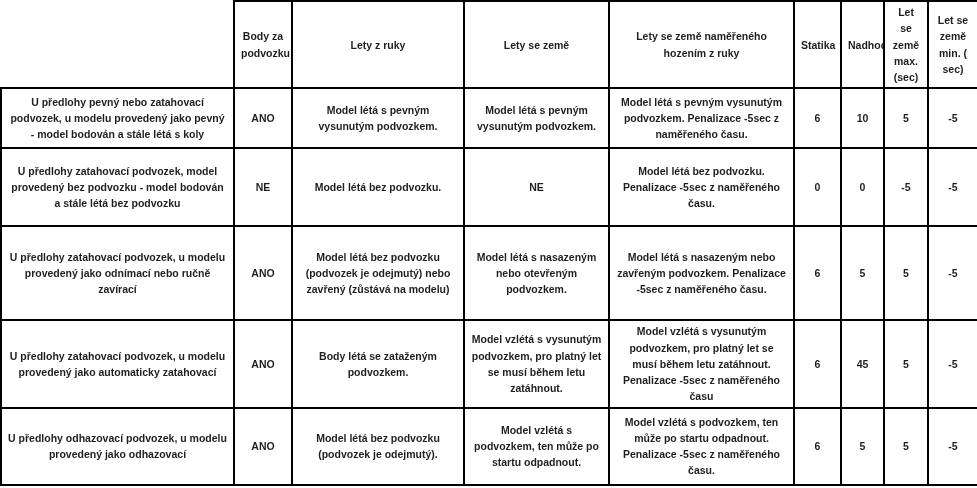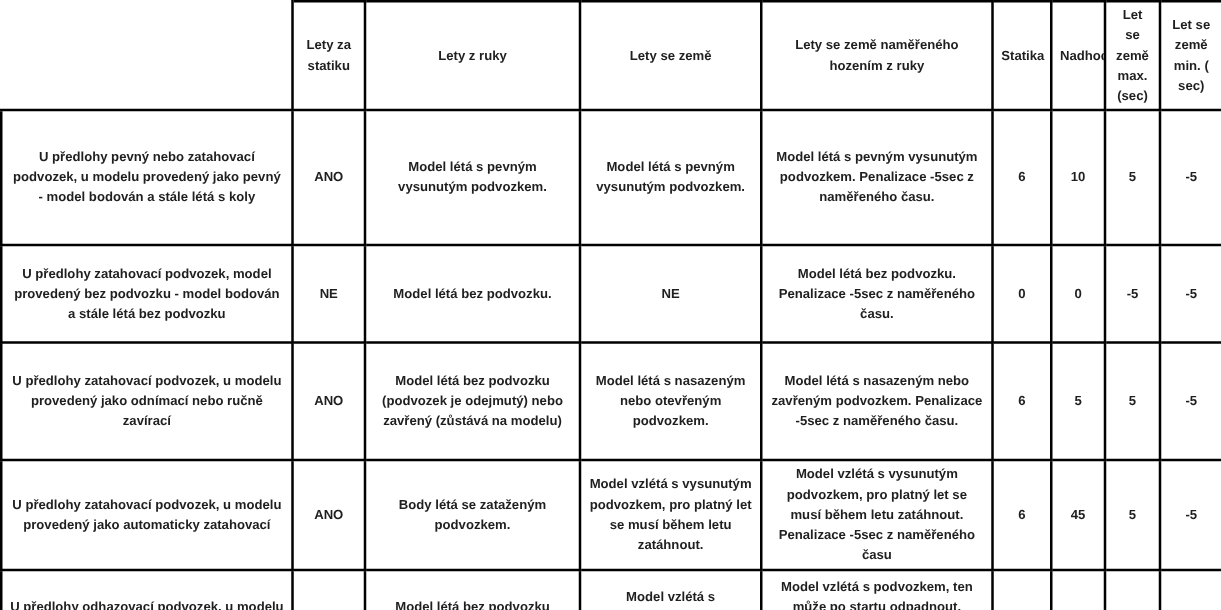--- a/index.html
+++ b/index.html
@@ -32,21 +32,21 @@
     line-height: 1.55;
     overflow: hidden;
     background: #ffffff;
   }
   
   table.rules th.corner {
     border-top: 2px solid transparent;
     border-left: 2px solid transparent;
   }
   tr.hdr   { height: 64px; }
-  tr.r1    { height: 108px; }
+  tr.r1    { height: 60px; }
   tr.r2    { height: 78px; }
   tr.r3    { height: 94px; margin-left: 23px; }
   tr.r4    { height: 80px; }
   tr.r5    { height: 77px; }
 </style>
 </head>
 <body>
 
 <div class="page">
   <table class="rules">
@@ -57,21 +57,21 @@
       <col style="width:145px">
       <col style="width:185px">
       <col style="width:47px">
       <col style="width:43px">
       <col style="width:44px">
       <col style="width:50px">
     </colgroup>
     <thead>
       <tr class="hdr">
         <th class="corner"></th>
-        <th>Lety za statiku</th>
+        <th>Body za podvozku</th>
         <th>Lety z ruky</th>
         <th>Lety se země</th>
         <th>Lety se země naměřeného hozením z ruky</th>
         <th>Statika</th>
         <th>Nadhod.</th>
         <th>Let se země max. (sec)</th>
         <th>Let se země min. ( sec)</th>
       </tr>
     </thead>
     <tbody>

